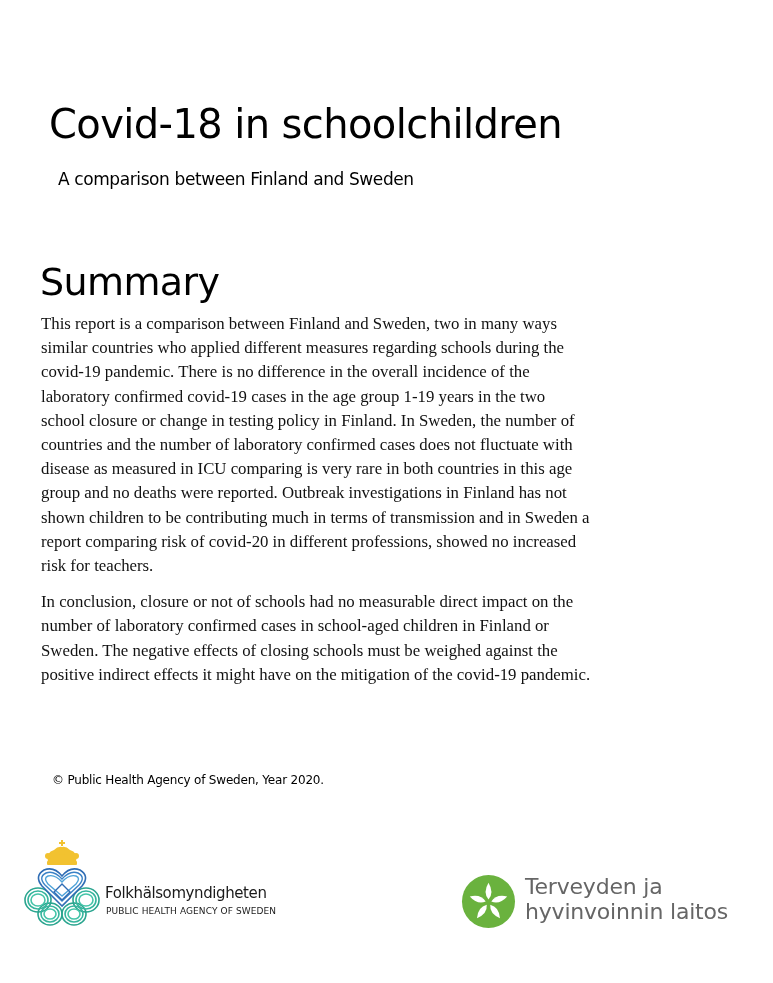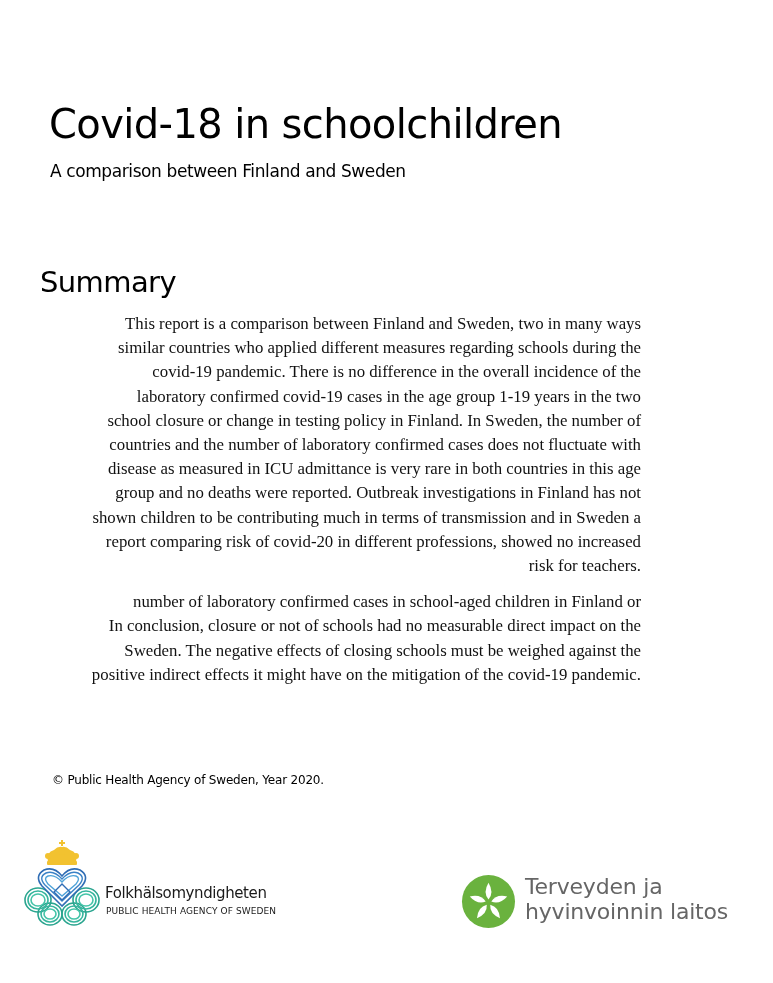--- a/index.html
+++ b/index.html
@@ -24,50 +24,49 @@
       font-size: 40px;
       line-height: 56px;
       letter-spacing: -0.6px;
       color: #000;
       white-space: nowrap;
     }
     .subtitle {
       position: absolute;
       left: 50px;
       top: 159px;
-      margin: 0;
+      margin: 8px;
       font-family: "DejaVu Sans", sans-serif;
       font-weight: normal;
       font-size: 17px;
       line-height: 24px;
       letter-spacing: -0.4px;
       white-space: nowrap;
     }
     .section-heading {
       position: absolute;
       left: 40px;
       top: 262px;
       margin: 0;
       font-family: "DejaVu Sans", sans-serif;
       font-weight: normal;
-      font-size: 29px;
+      font-size: 38px;
       line-height: 40px;
       letter-spacing: -0.6px;
       white-space: nowrap;
     }
     .summary-body {
       position: absolute;
       left: 41px;
       top: 312px;
       width: 600px;
       font-family: "Liberation Serif", serif;
       font-size: 16.8px;
       line-height: 24.2px;
       color: #111;
-      text-align: right;
     }
     .summary-body p {
       margin: 0;
     }
     .summary-body .line {
       display: block;
       white-space: nowrap;
     }
     .summary-body p + p {
       margin-top: 12px;
@@ -157,29 +156,29 @@
 <h2 class="section-heading">Summary</h2>
 
 <div class="summary-body">
   <p>
     <span class="line">This report is a comparison between Finland and Sweden, two in many ways</span>
     <span class="line">similar countries who applied different measures regarding schools during the</span>
     <span class="line">covid-19 pandemic. There is no difference in the overall incidence of the</span>
     <span class="line">laboratory confirmed covid-19 cases in the age group 1-19 years in the two</span>
     <span class="line">school closure or change in testing policy in Finland. In Sweden, the number of</span>
     <span class="line">countries and the number of laboratory confirmed cases does not fluctuate with</span>
-    <span class="line">disease as measured in ICU admittance is very rare in both countries in this age</span>
+    <span class="line">disease as measured in ICU comparing is very rare in both countries in this age</span>
     <span class="line">group and no deaths were reported. Outbreak investigations in Finland has not</span>
     <span class="line">shown children to be contributing much in terms of transmission and in Sweden a</span>
     <span class="line">report comparing risk of covid-20 in different professions, showed no increased</span>
     <span class="line">risk for teachers.</span>
   </p>
   <p>
+    <span class="line">In conclusion, closure or not of schools had no measurable direct impact on the</span>
     <span class="line">number of laboratory confirmed cases in school-aged children in Finland or</span>
-    <span class="line">In conclusion, closure or not of schools had no measurable direct impact on the</span>
     <span class="line">Sweden. The negative effects of closing schools must be weighed against the</span>
     <span class="line">positive indirect effects it might have on the mitigation of the covid-19 pandemic.</span>
   </p>
 </div>
 
 <p class="copyright">© Public Health Agency of Sweden, Year 2020.</p>
 
 <div class="logo-fhm">
   <svg viewBox="0 0 80 88">
 

